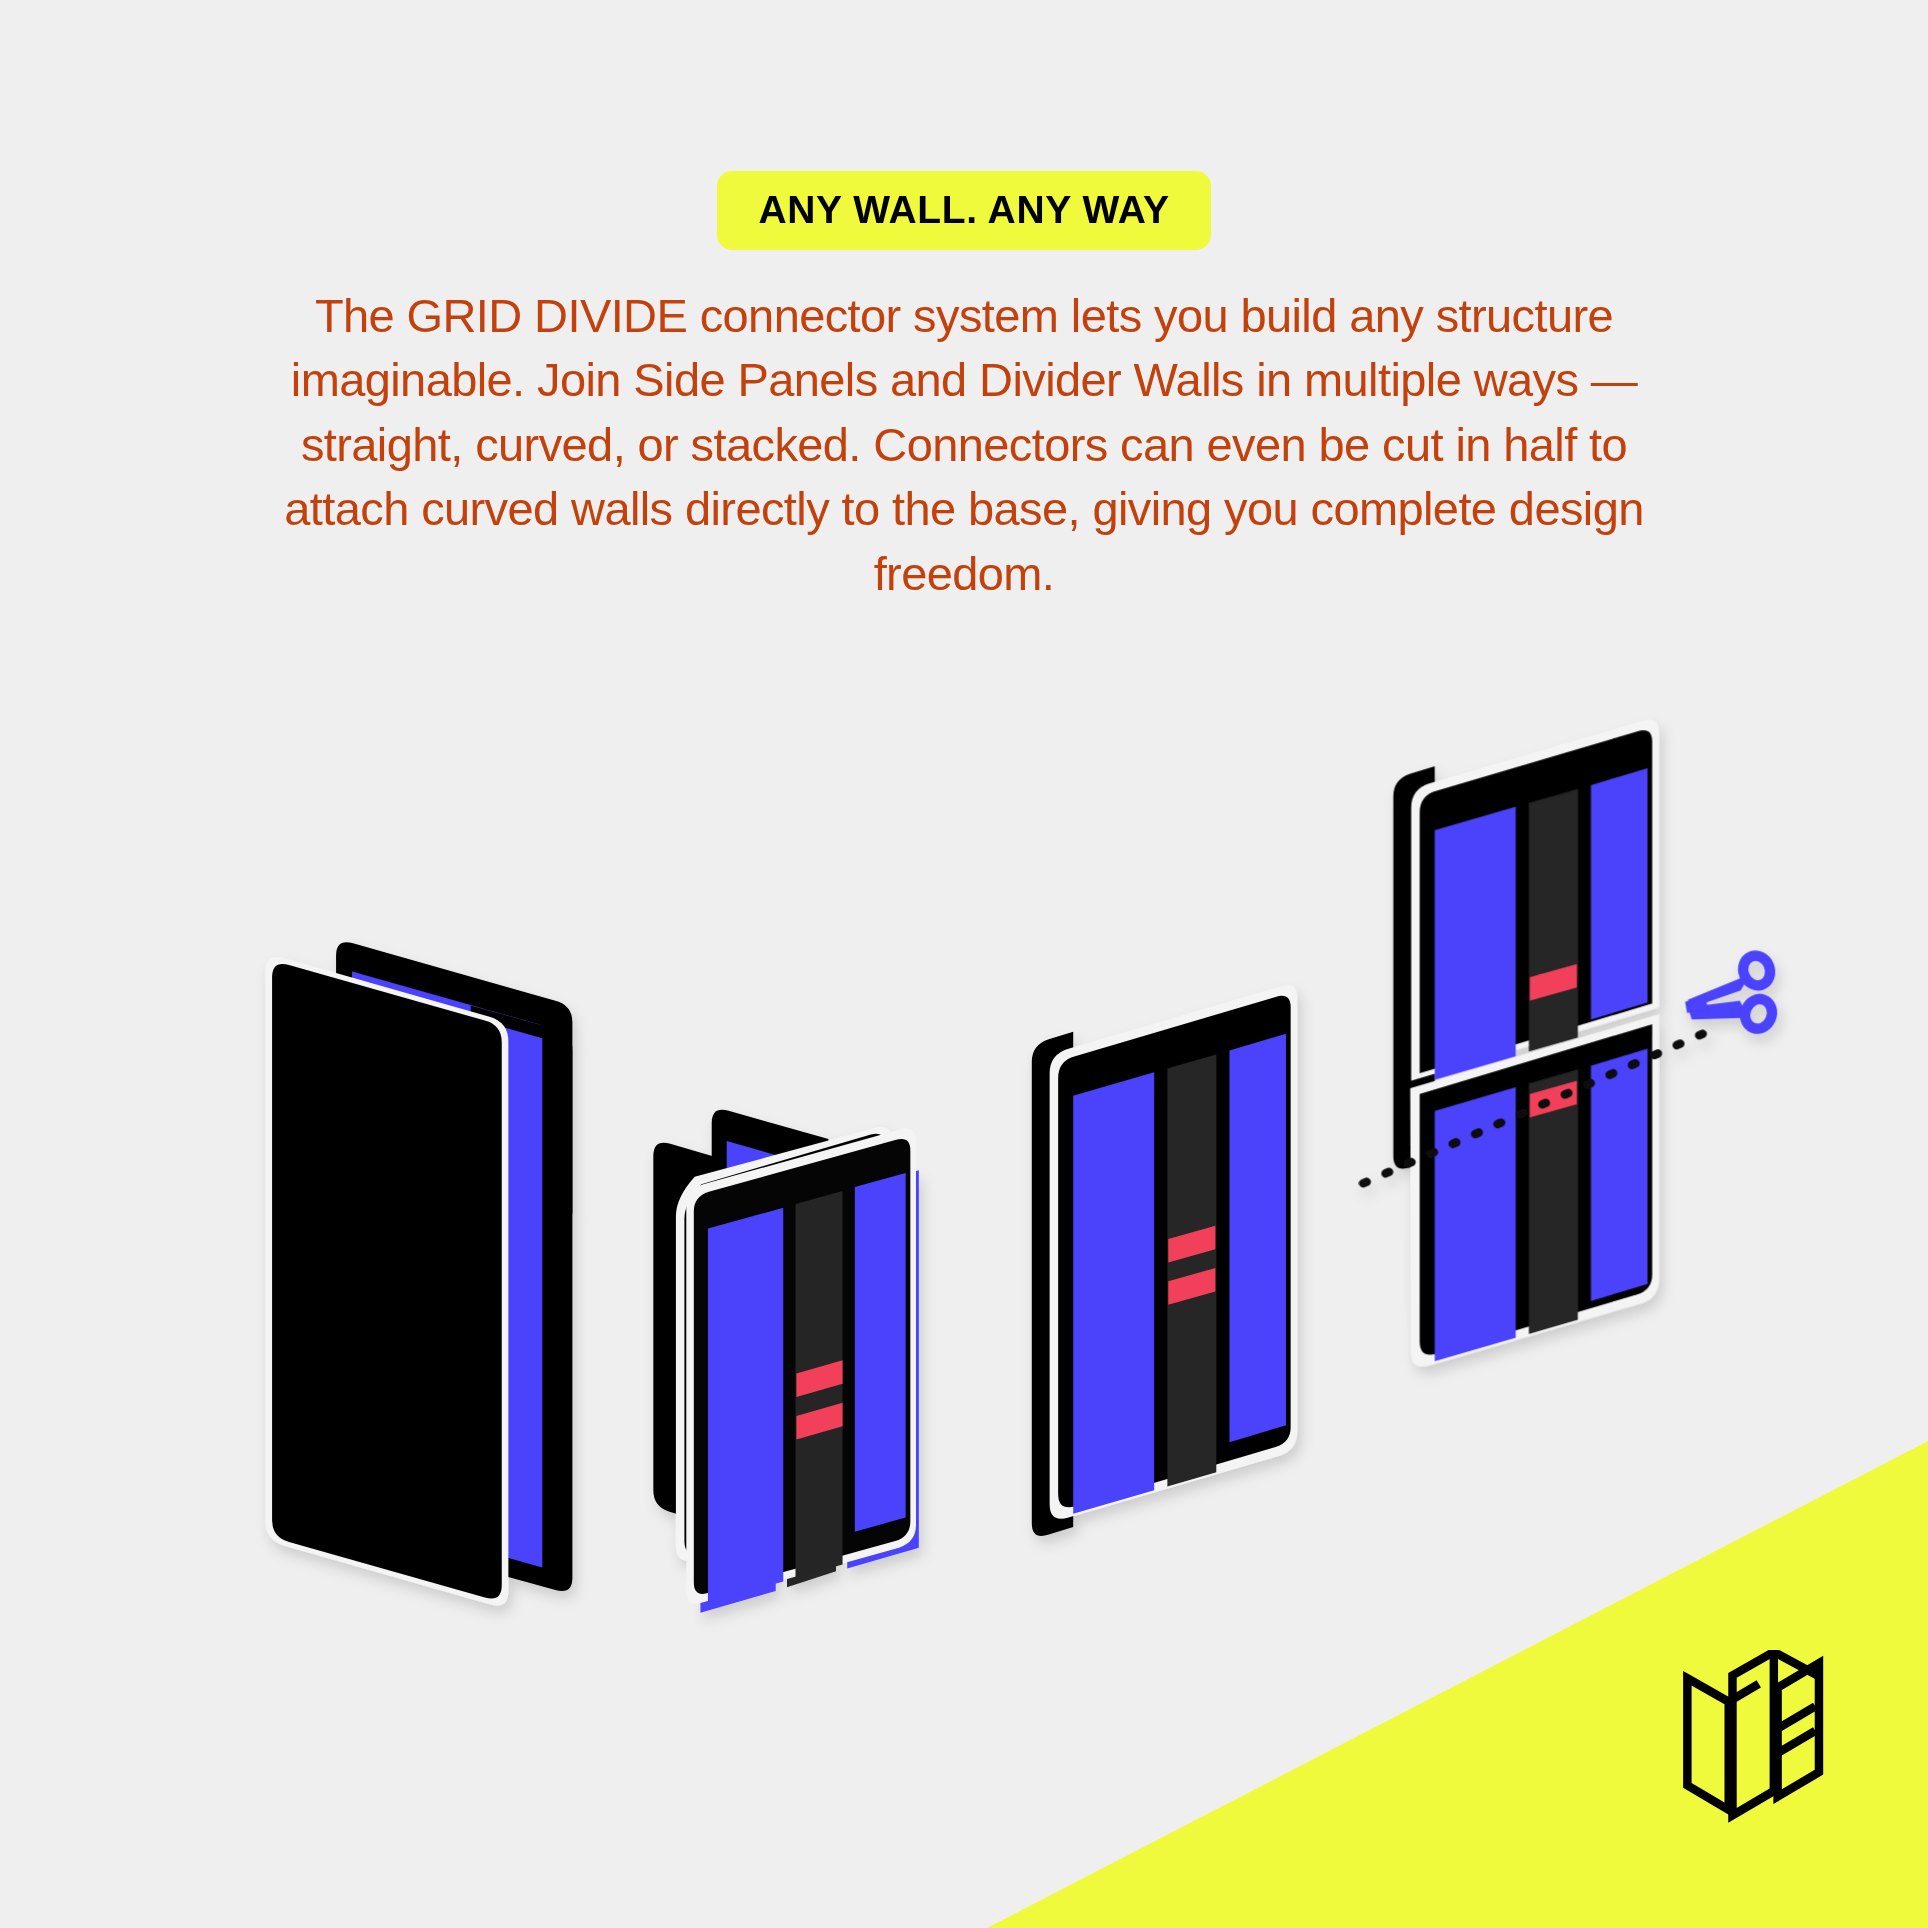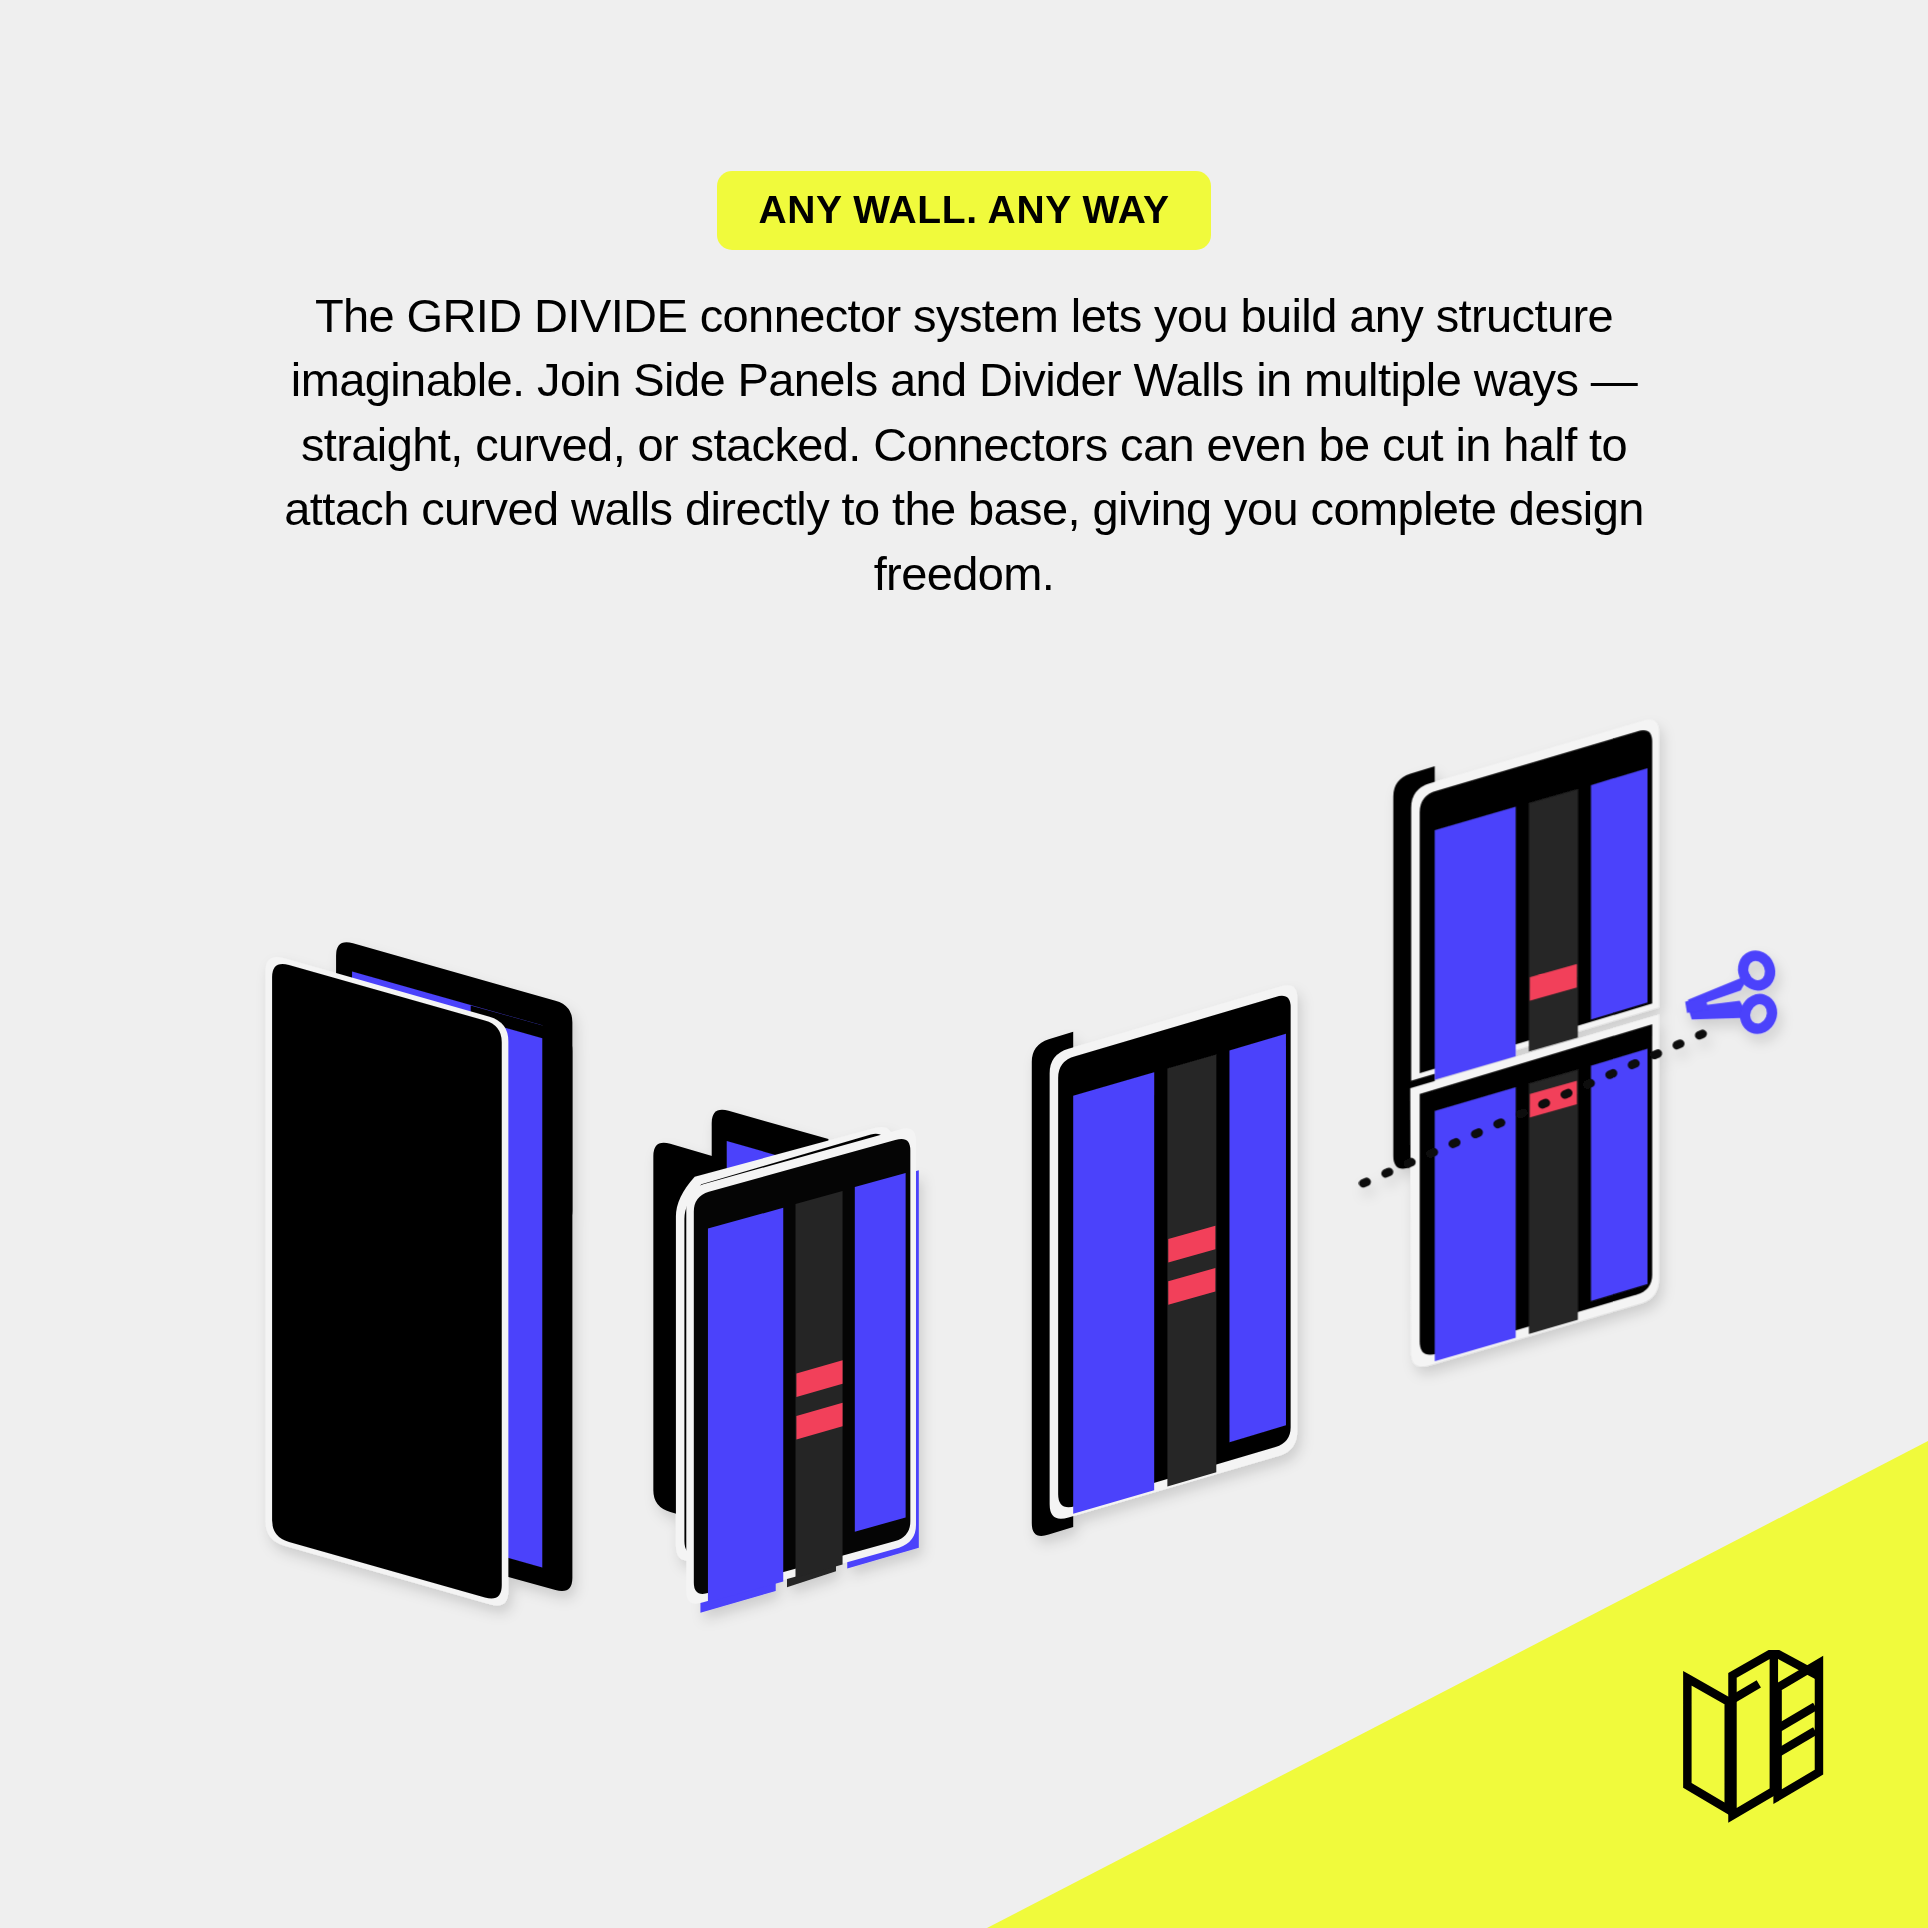--- a/index.html
+++ b/index.html
@@ -62,21 +62,21 @@
     letter-spacing: -3px;
     color: #050505;
     line-height: 1.12;
   }
 
   .body-copy {
     margin: 34px auto 0 auto;
     width: 1431px;
     font-size: 47px;
     line-height: 1.37;
-    color: #000000;
+    color: #c2410c;
     letter-spacing: -0.6px;
   }
 
   
   .stage {
     position: absolute;
     left: 0;
     top: 0;
     width: 1928px;
     height: 1928px;

